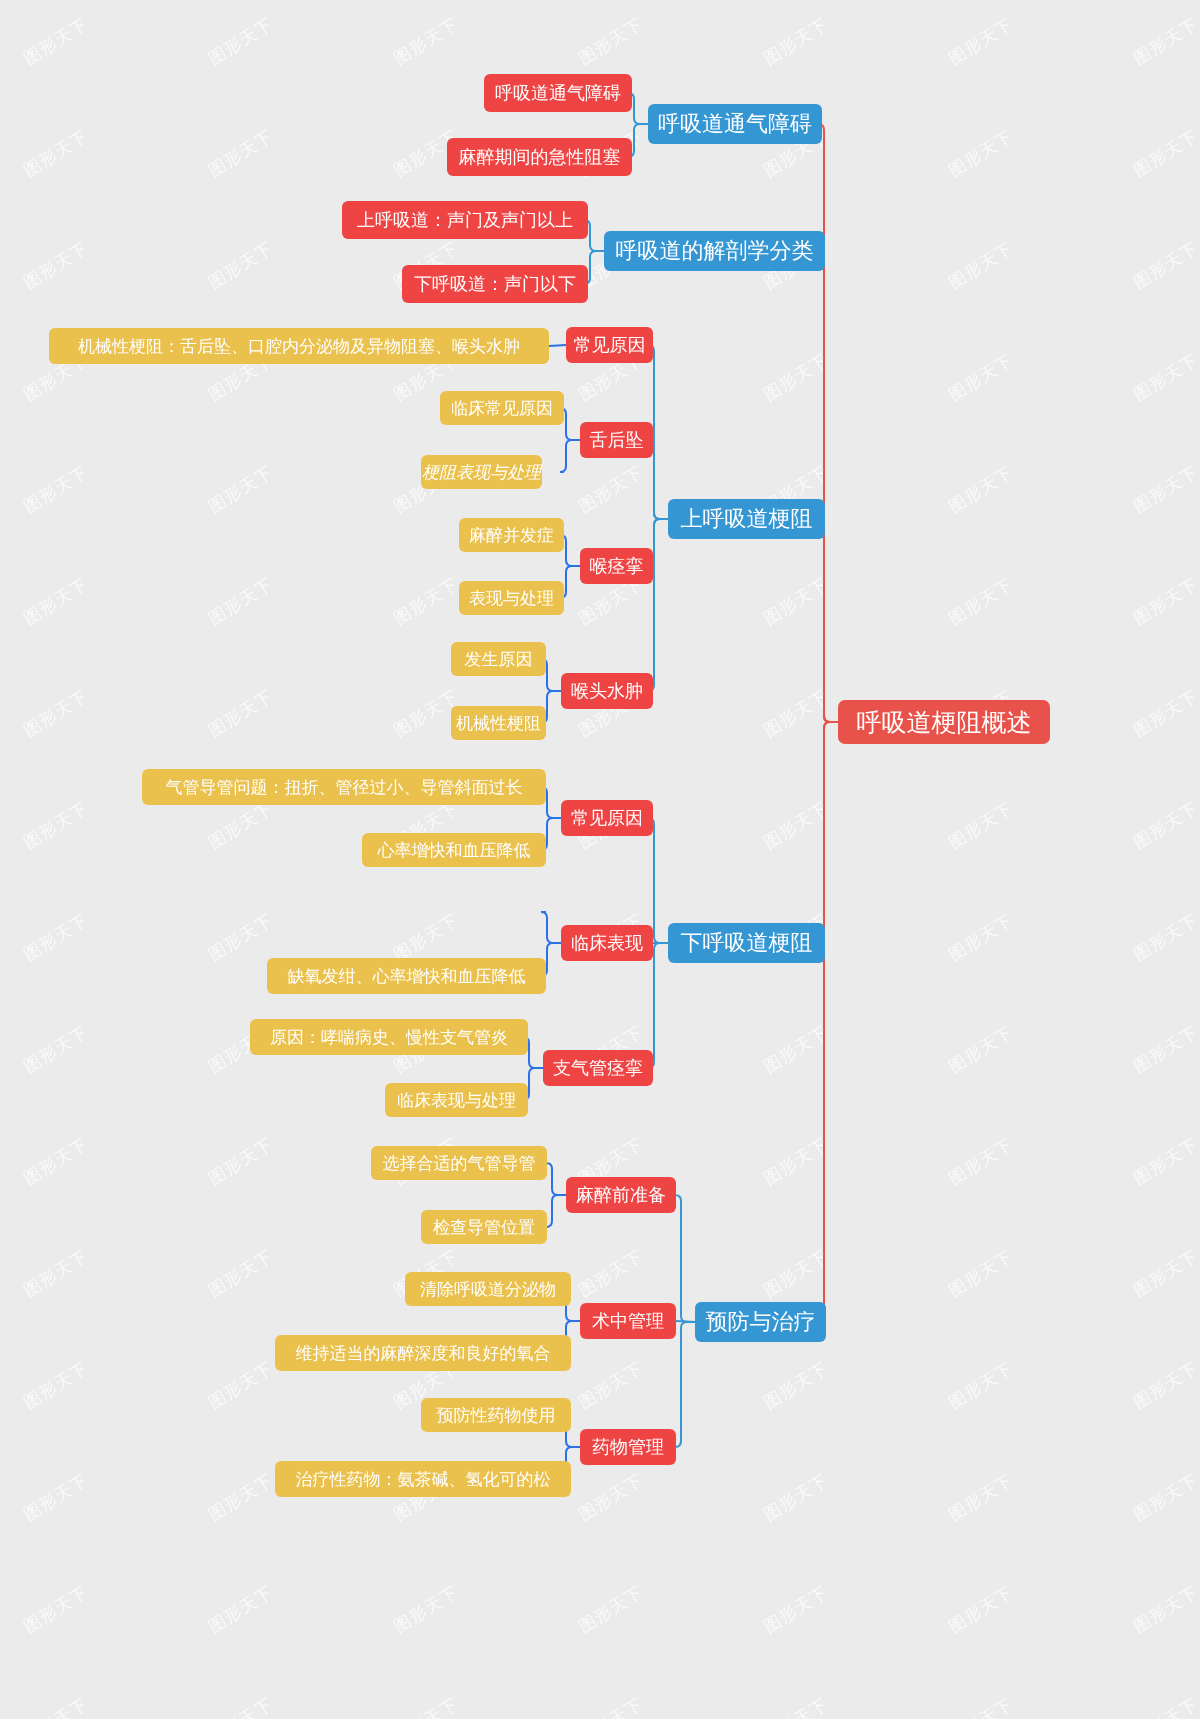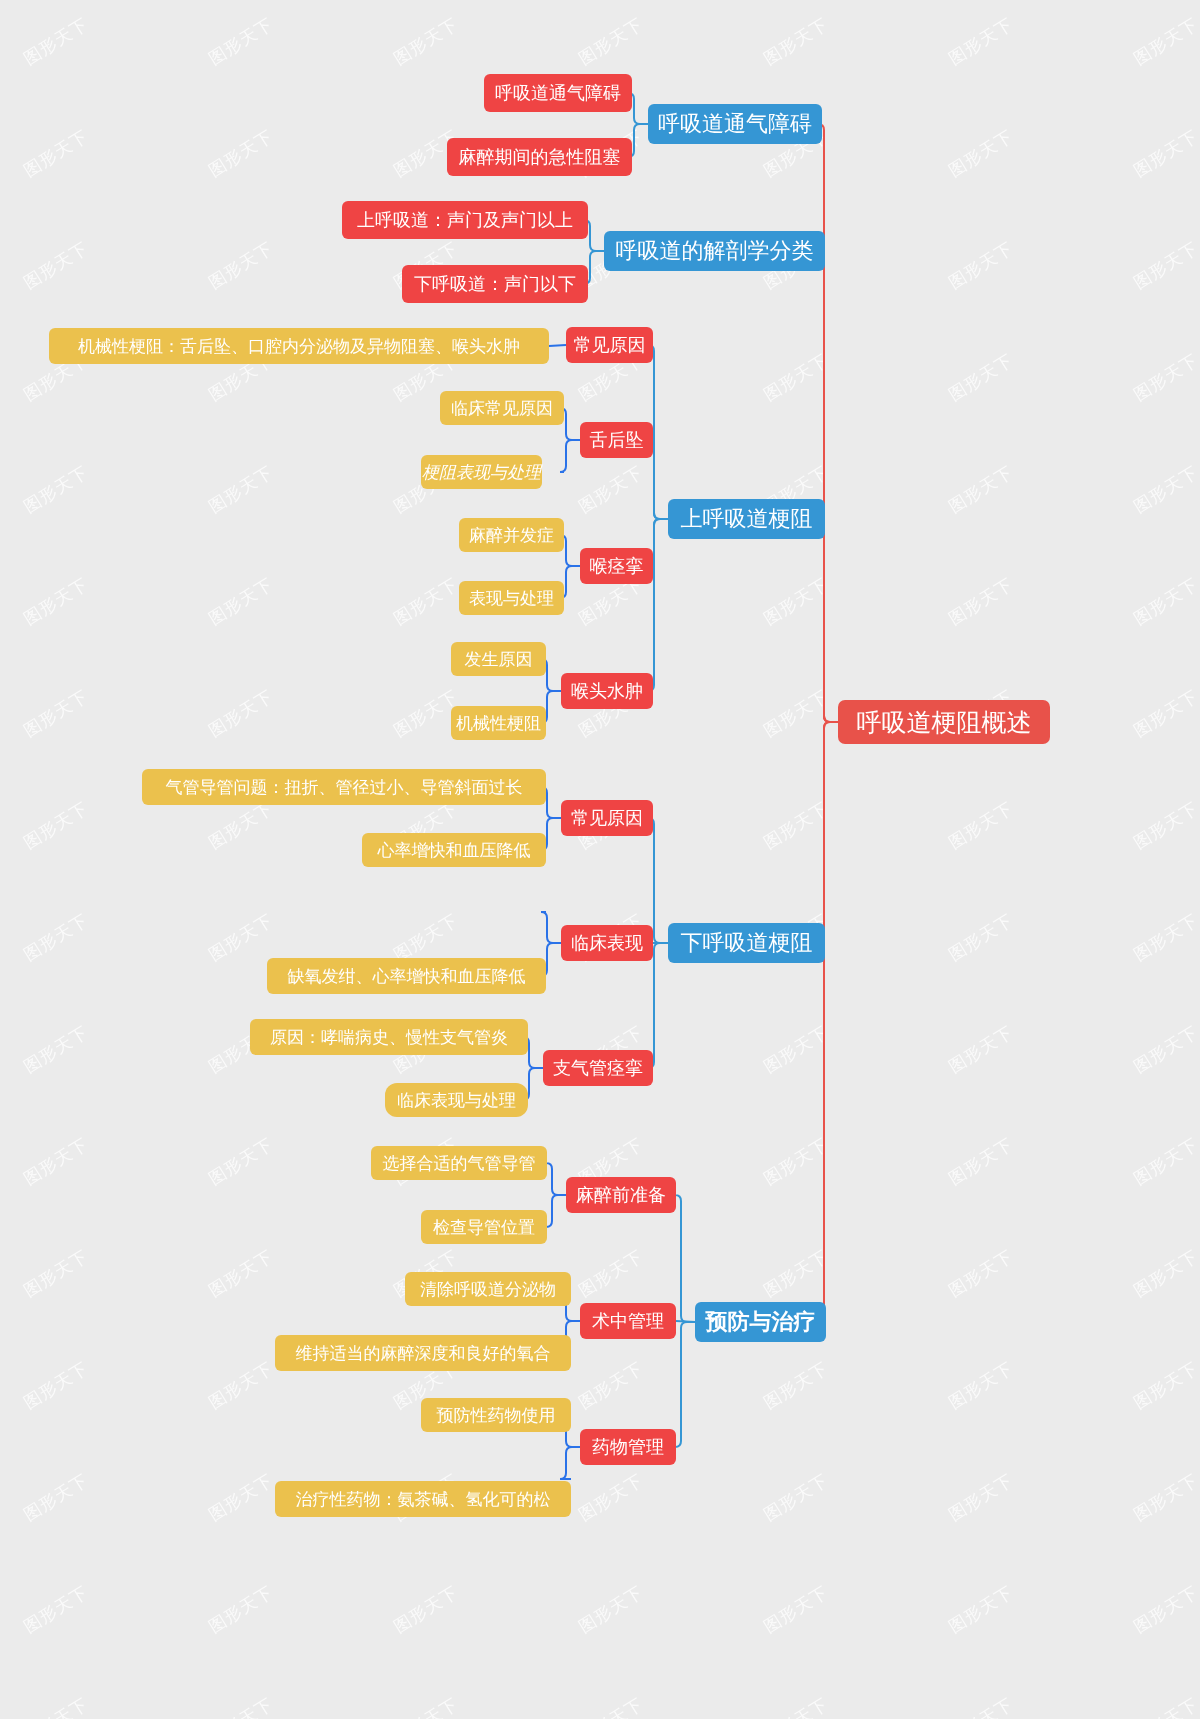--- a/index.html
+++ b/index.html
@@ -232,25 +232,25 @@
       <div class="node l3" style="left: 451px; top: 642px; width: 95px; height: 34px;">发生原因</div>
       <div class="node l3" style="left: 451px; top: 706px; width: 95px; height: 34px;">机械性梗阻</div>
       <div class="node l1" style="left: 668px; top: 923px; width: 157px; height: 40px;">下呼吸道梗阻</div>
       <div class="node l2" style="left: 561px; top: 800px; width: 92px; height: 36px;">常见原因</div>
       <div class="node l3" style="left: 142px; top: 769px; width: 404px; height: 36px;">气管导管问题：扭折、管径过小、导管斜面过长</div>
       <div class="node l3" style="left: 362px; top: 833px; width: 184px; height: 34px;">心率增快和血压降低</div>
       <div class="node l2" style="left: 561px; top: 925px; width: 92px; height: 36px;">临床表现</div>
       <div class="node l3" style="left: 267px; top: 958px; width: 279px; height: 36px;">缺氧发绀、心率增快和血压降低</div>
       <div class="node l2" style="left: 543px; top: 1050px; width: 110px; height: 36px;">支气管痉挛</div>
       <div class="node l3" style="left: 250px; top: 1019px; width: 278px; height: 36px;">原因：哮喘病史、慢性支气管炎</div>
-      <div class="node l3" style="left: 385px; top: 1083px; width: 143px; height: 34px; border-radius: 12px;">临床表现与处理</div>
-      <div class="node l1" style="left: 695px; top: 1302px; width: 131px; height: 40px; font-weight: bold;">预防与治疗</div>
+      <div class="node l3" style="left: 385px; top: 1083px; width: 143px; height: 34px;">临床表现与处理</div>
+      <div class="node l1" style="left: 695px; top: 1302px; width: 131px; height: 40px;">预防与治疗</div>
       <div class="node l2" style="left: 566px; top: 1177px; width: 110px; height: 36px;">麻醉前准备</div>
       <div class="node l3" style="left: 371px; top: 1146px; width: 176px; height: 34px;">选择合适的气管导管</div>
       <div class="node l3" style="left: 421px; top: 1210px; width: 126px; height: 34px;">检查导管位置</div>
       <div class="node l2" style="left: 580px; top: 1303px; width: 96px; height: 36px;">术中管理</div>
       <div class="node l3" style="left: 405px; top: 1272px; width: 166px; height: 34px;">清除呼吸道分泌物</div>
       <div class="node l3" style="left: 275px; top: 1335px; width: 296px; height: 36px;">维持适当的麻醉深度和良好的氧合</div>
       <div class="node l2" style="left: 580px; top: 1429px; width: 96px; height: 36px;">药物管理</div>
       <div class="node l3" style="left: 421px; top: 1398px; width: 150px; height: 34px;">预防性药物使用</div>
-      <div class="node l3" style="left: 275px; top: 1461px; width: 296px; height: 36px; margin-top: 20px;">治疗性药物：氨茶碱、氢化可的松</div>
+      <div class="node l3" style="left: 275px; top: 1461px; width: 296px; height: 36px;">治疗性药物：氨茶碱、氢化可的松</div>
     </div>
 </div>
 
 </body></html>

